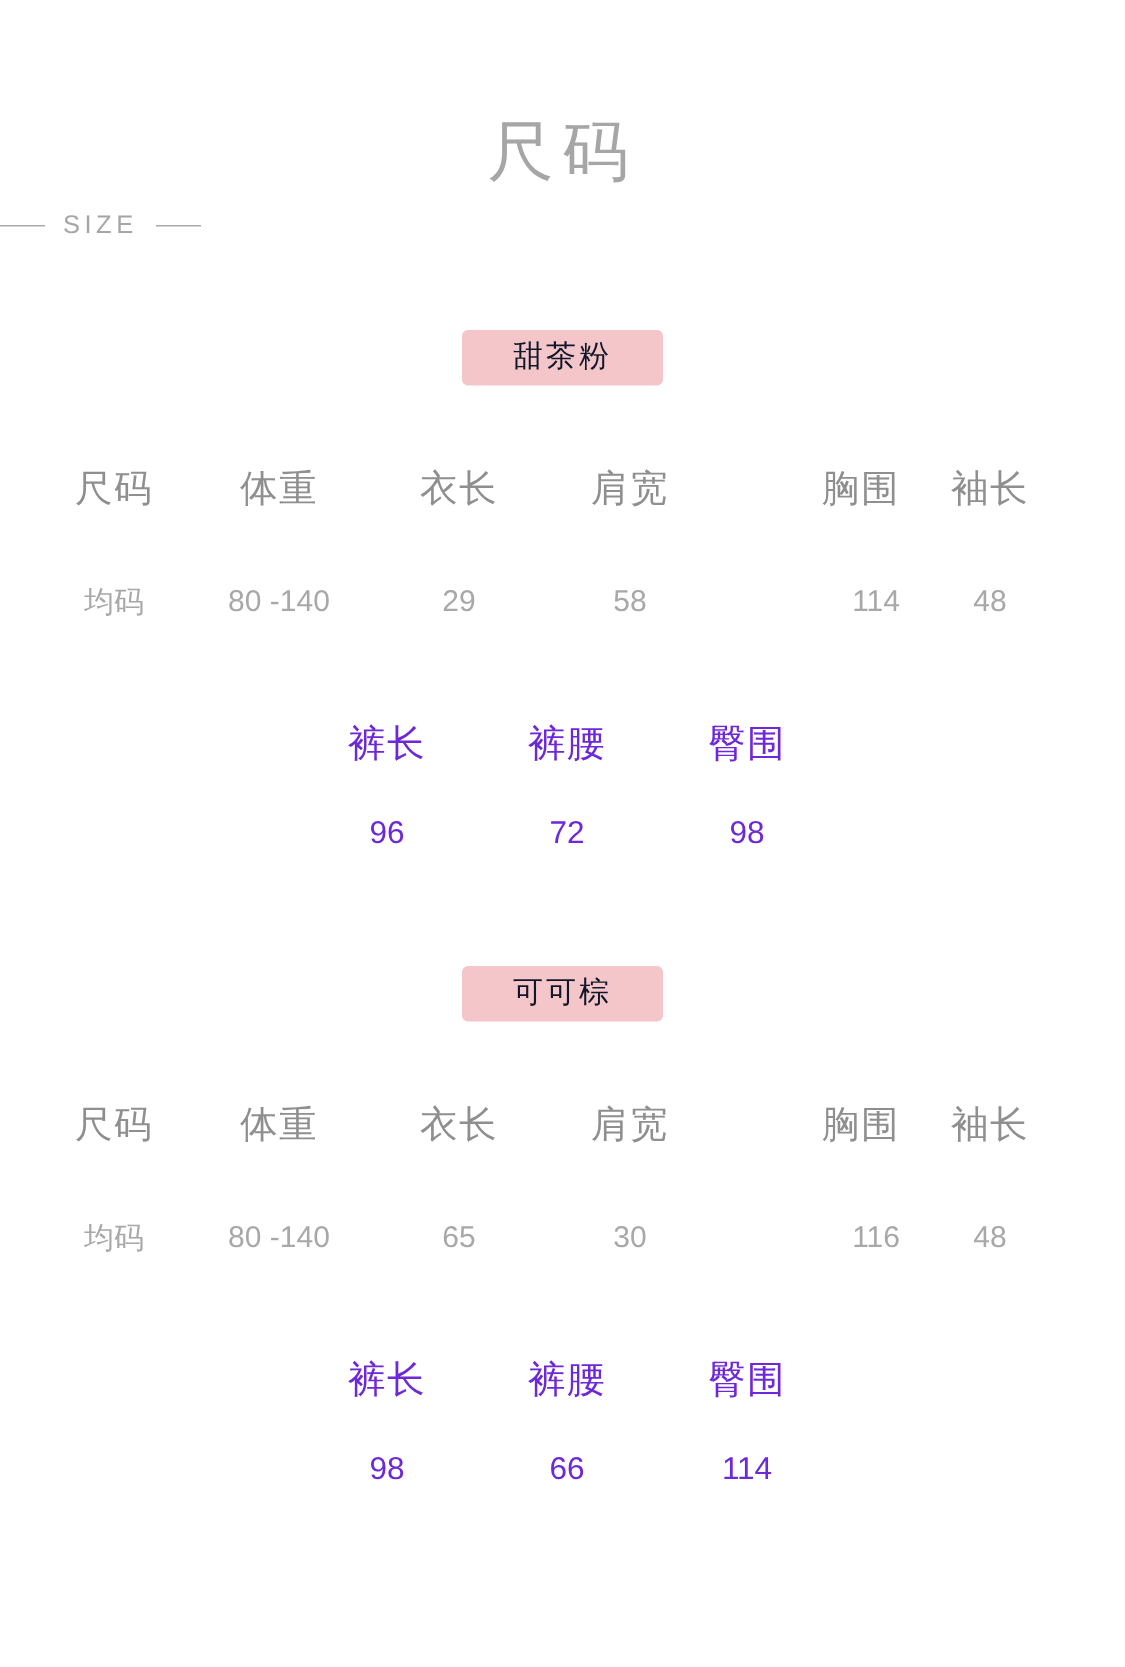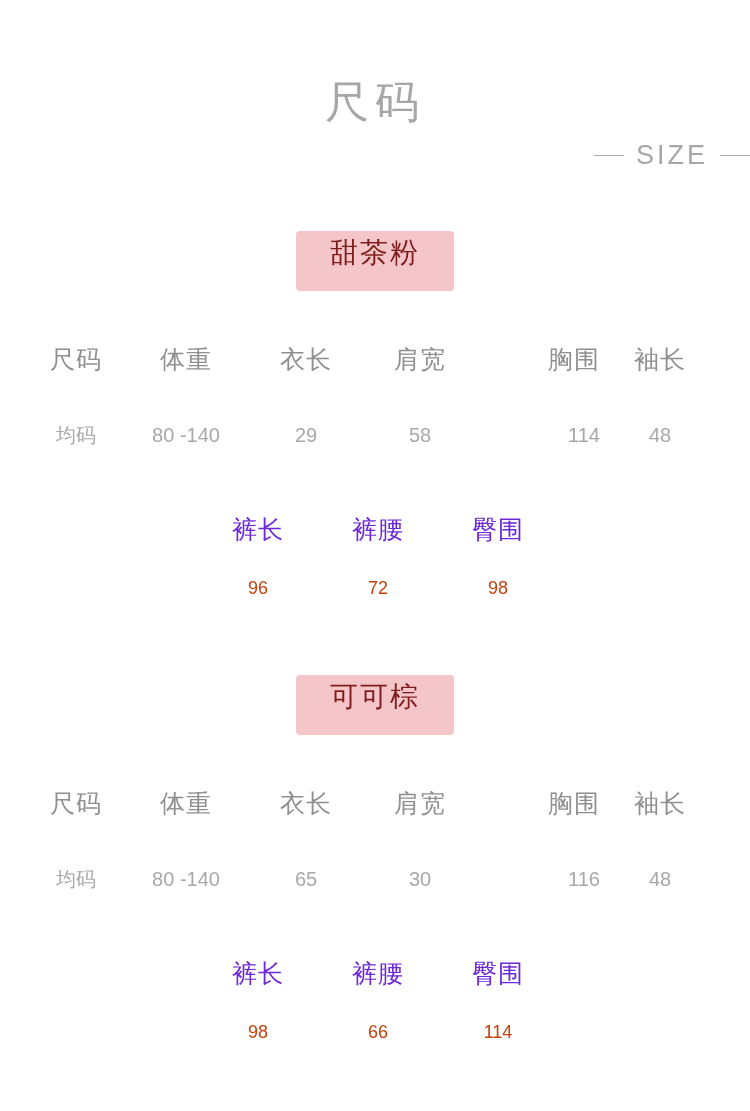--- a/index.html
+++ b/index.html
@@ -28,47 +28,47 @@
   }
   .header-title {
     font-size: 44px;
     letter-spacing: 6px;
     color: #a6a6a6;
     font-weight: 300;
     line-height: 1.1;
   }
   .header-sub {
     margin-top: 14px;
-    font-size: 27px;
+    font-size: 17px;
     letter-spacing: 3px;
     color: #a6a6a6;
     font-weight: 300;
     display: flex;
     align-items: center;
-    justify-content: flex-end;
+    justify-content: flex-start;
     gap: 12px;
   }
   .rule {
     display: inline-block;
     width: 30px;
     height: 1px;
     background: #a9a9a9;
   }
 
   
   .chip-wrap {
     text-align: center;
   }
   .chip {
     display: inline-block;
     background: #f5c6c9;
-    color: #7f1d1d;
-    font-size: 28px;
+    color: #0f172a;
+    font-size: 20px;
     letter-spacing: 2px;
-    padding: 8px 34px 24px 34px;
+    padding: 8px 34px 9px 34px;
     border-radius: 4px;
     line-height: 1;
   }
 
   
   .block {
     width: 750px;
   }
   .row {
     display: flex;
@@ -103,22 +103,22 @@
     margin: 0 auto;
     padding-left: 168px;
     box-sizing: border-box;
   }
   .row3.head {
     color: #6d28d9;
     font-size: 25px;
     letter-spacing: 1px;
   }
   .row3.vals {
-    color: #c2410c;
-    font-size: 18px;
+    color: #6d28d9;
+    font-size: 21px;
   }
   .d1 { width: 120px; text-align: center; }
   .d2 { width: 120px; text-align: center; }
   .d3 { width: 120px; text-align: center; }
 
   
   .sp-chip1 { height: 60px; }
   .sp-head1 { height: 52px; }
   .sp-vals1 { height: 46px; }
   .sp-grp  { height: 64px; }

